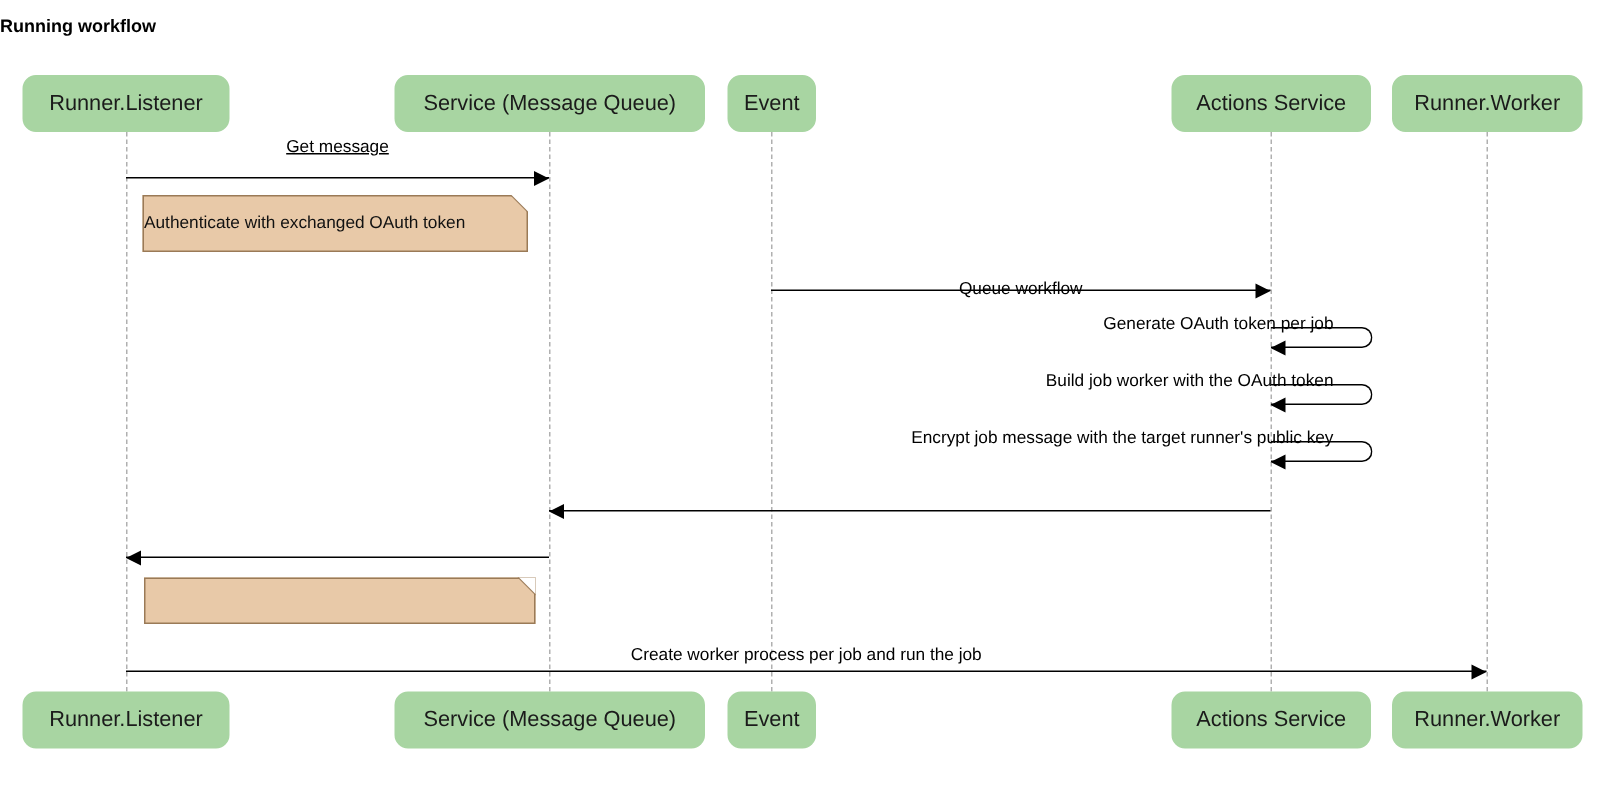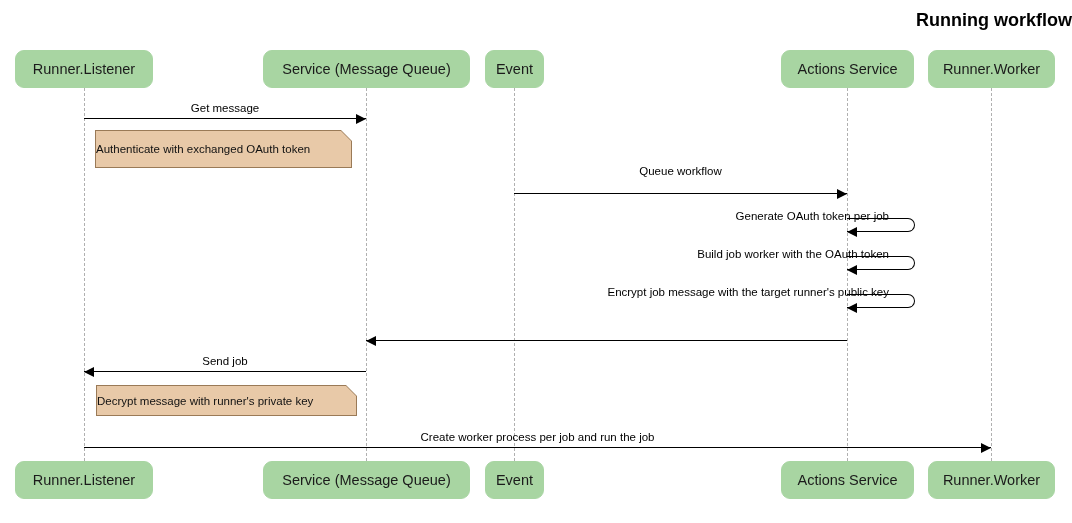--- a/index.html
+++ b/index.html
@@ -17,22 +17,22 @@
     width: 1072px;
     height: 523px;
     background: #ffffff;
     overflow: hidden;
   }
   .title {
     position: absolute;
     left: 0;
     top: 10px;
     width: 1072px;
-    text-align: right;
-    font-size: 18px;
+    text-align: left;
+    font-size: 12px;
     font-weight: bold;
     color: #000000;
     letter-spacing: 0px;
   }
   
   .actor-box {
     position: absolute;
     box-sizing: border-box;
     background: #a8d5a2;
     border: 1px solid #a8d5a2;
@@ -164,44 +164,42 @@
     </div>
     <div class="lifeline" style="left: 991px; top: 88px; height: 373px;"></div>
     <div class="actor-box" style="left: 928px; top: 50px; width: 127px;">
       <span>Runner.Worker</span>
     </div>
     <div class="actor-box" style="left: 928px; top: 461px; width: 127px;">
       <span>Runner.Worker</span>
     </div>
     <div class="msg" style="left: 84px; top: 118px; width: 282px;"></div>
     <div class="arrowhead right" style="top: 113.7px; left: 356px;"></div>
-    <div class="msg-label" style="left: 84px; width: 282px; top: 102px;">Get message</div>
+    <div class="msg-label" style="left: 84px; width: 282px; top: 92px; text-decoration: underline;">Get message</div>
     <div class="msg" style="left: 514px; top: 193px; width: 333px;"></div>
     <div class="arrowhead right" style="top: 188.7px; left: 837px;"></div>
-    <div class="msg-label" style="left: 514px; width: 333px; top: 165px;">Queue workflow</div>
+    <div class="msg-label" style="left: 514px; width: 333px; top: 187px;">Queue workflow</div>
     <div class="msg" style="left: 366px; top: 340px; width: 481px;"></div>
     <div class="arrowhead left" style="top: 335.7px; left: 366px;"></div>
     <div class="msg" style="left: 84px; top: 371px; width: 282px;"></div>
     <div class="arrowhead left" style="top: 366.7px; left: 84px;"></div>
-    <div class="msg-label" style="left: 84px; width: 282px; top: 355px;">Send job</div>
     <div class="msg" style="left: 84px; top: 447px; width: 907px;"></div>
     <div class="arrowhead right" style="top: 442.7px; left: 981px;"></div>
     <div class="msg-label" style="left: 84px; width: 907px; top: 431px;">Create worker process per job and run the job</div>
     <div class="selfloop" style="left: 847px; top: 218px; width: 68px; height: 14px;"></div>
     <div class="arrowhead left" style="left: 847px; top: 227px;"></div>
     <div class="selfloop-label" style="left: 0px; width: 844px; top: 210px;">Generate OAuth token per job</div>
     <div class="selfloop" style="left: 847px; top: 256px; width: 68px; height: 14px;"></div>
     <div class="arrowhead left" style="left: 847px; top: 265px;"></div>
     <div class="selfloop-label" style="left: 0px; width: 844px; top: 248px;">Build job worker with the OAuth token</div>
     <div class="selfloop" style="left: 847px; top: 294px; width: 68px; height: 14px;"></div>
     <div class="arrowhead left" style="left: 847px; top: 303px;"></div>
     <div class="selfloop-label" style="left: 0px; width: 844px; top: 286px;">Encrypt job message with the target runner's public key</div>
     <div class="note" style="left: 95px; top: 130px; width: 257px; height: 38px;">
       <div class="note-fold-edge"></div>
       <div class="note-fold"></div>
       <span>Authenticate with exchanged OAuth token</span>
     </div>
     <div class="note" style="left: 96px; top: 385px; width: 261px; height: 31px;">
       <div class="note-fold-edge"></div>
       <div class="note-fold"></div>
-      <span>Decrypt message with runner's private key</span>
     </div>
   </div>
 
 </body></html>

